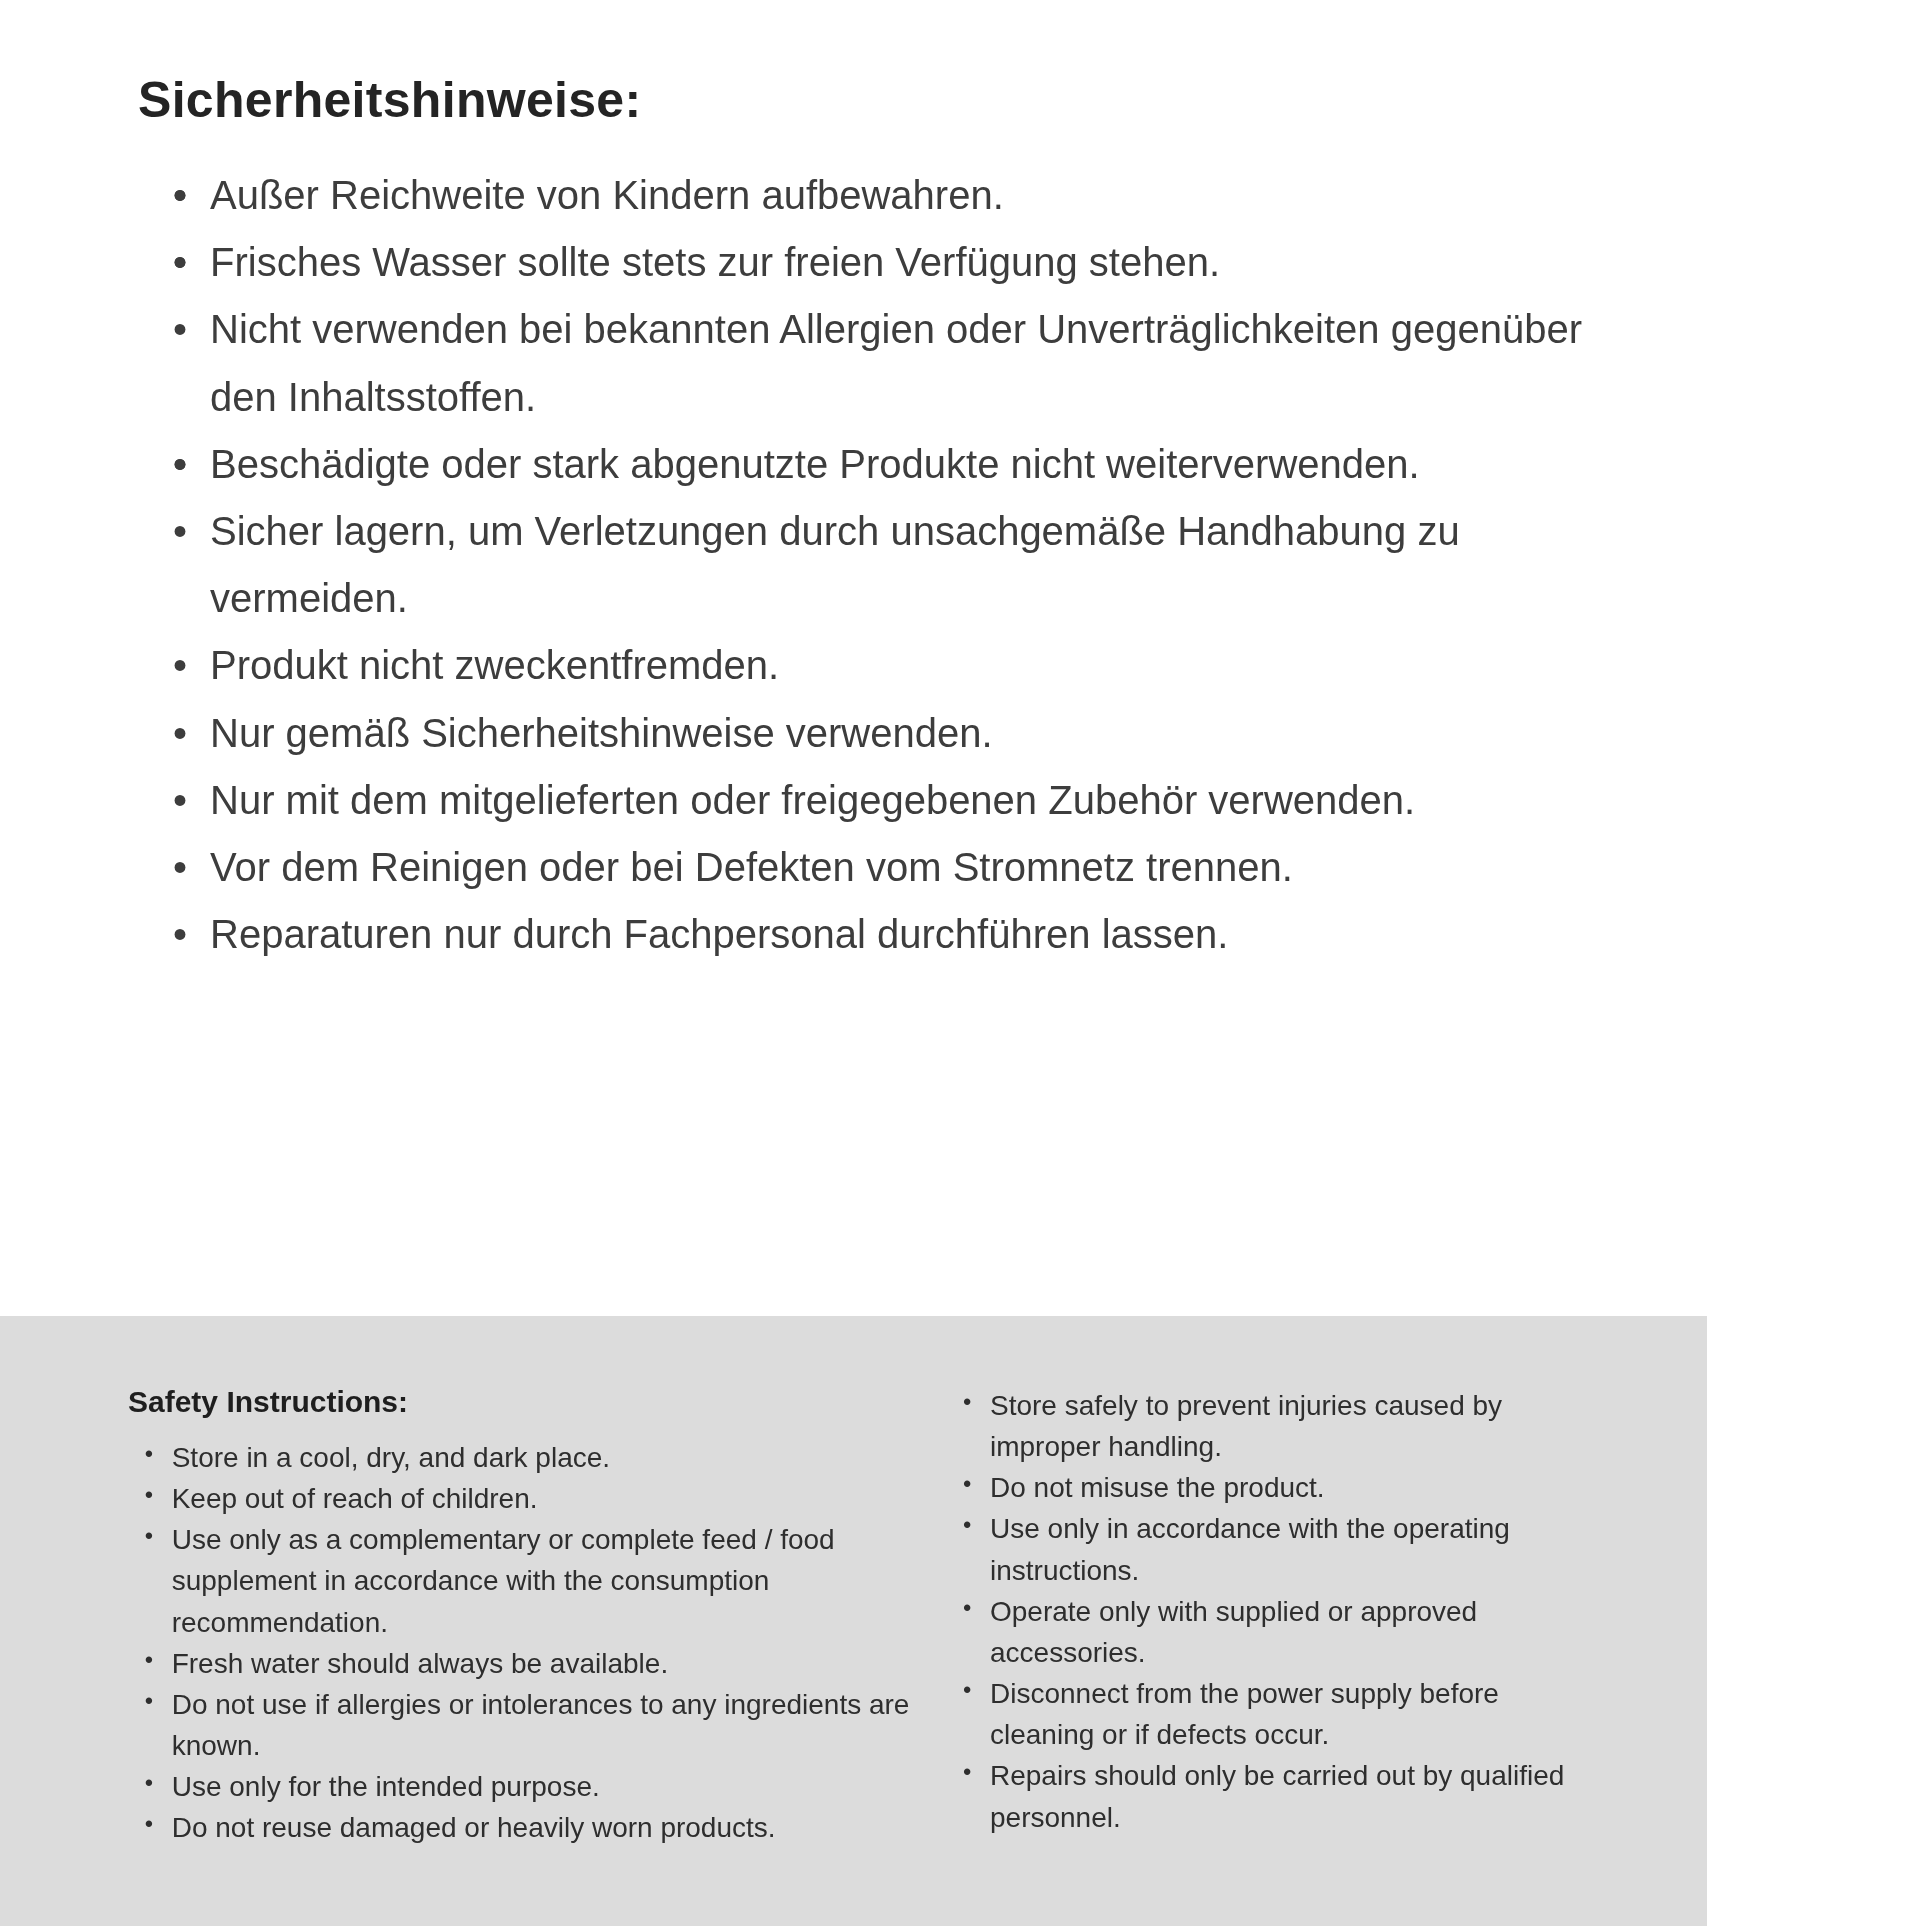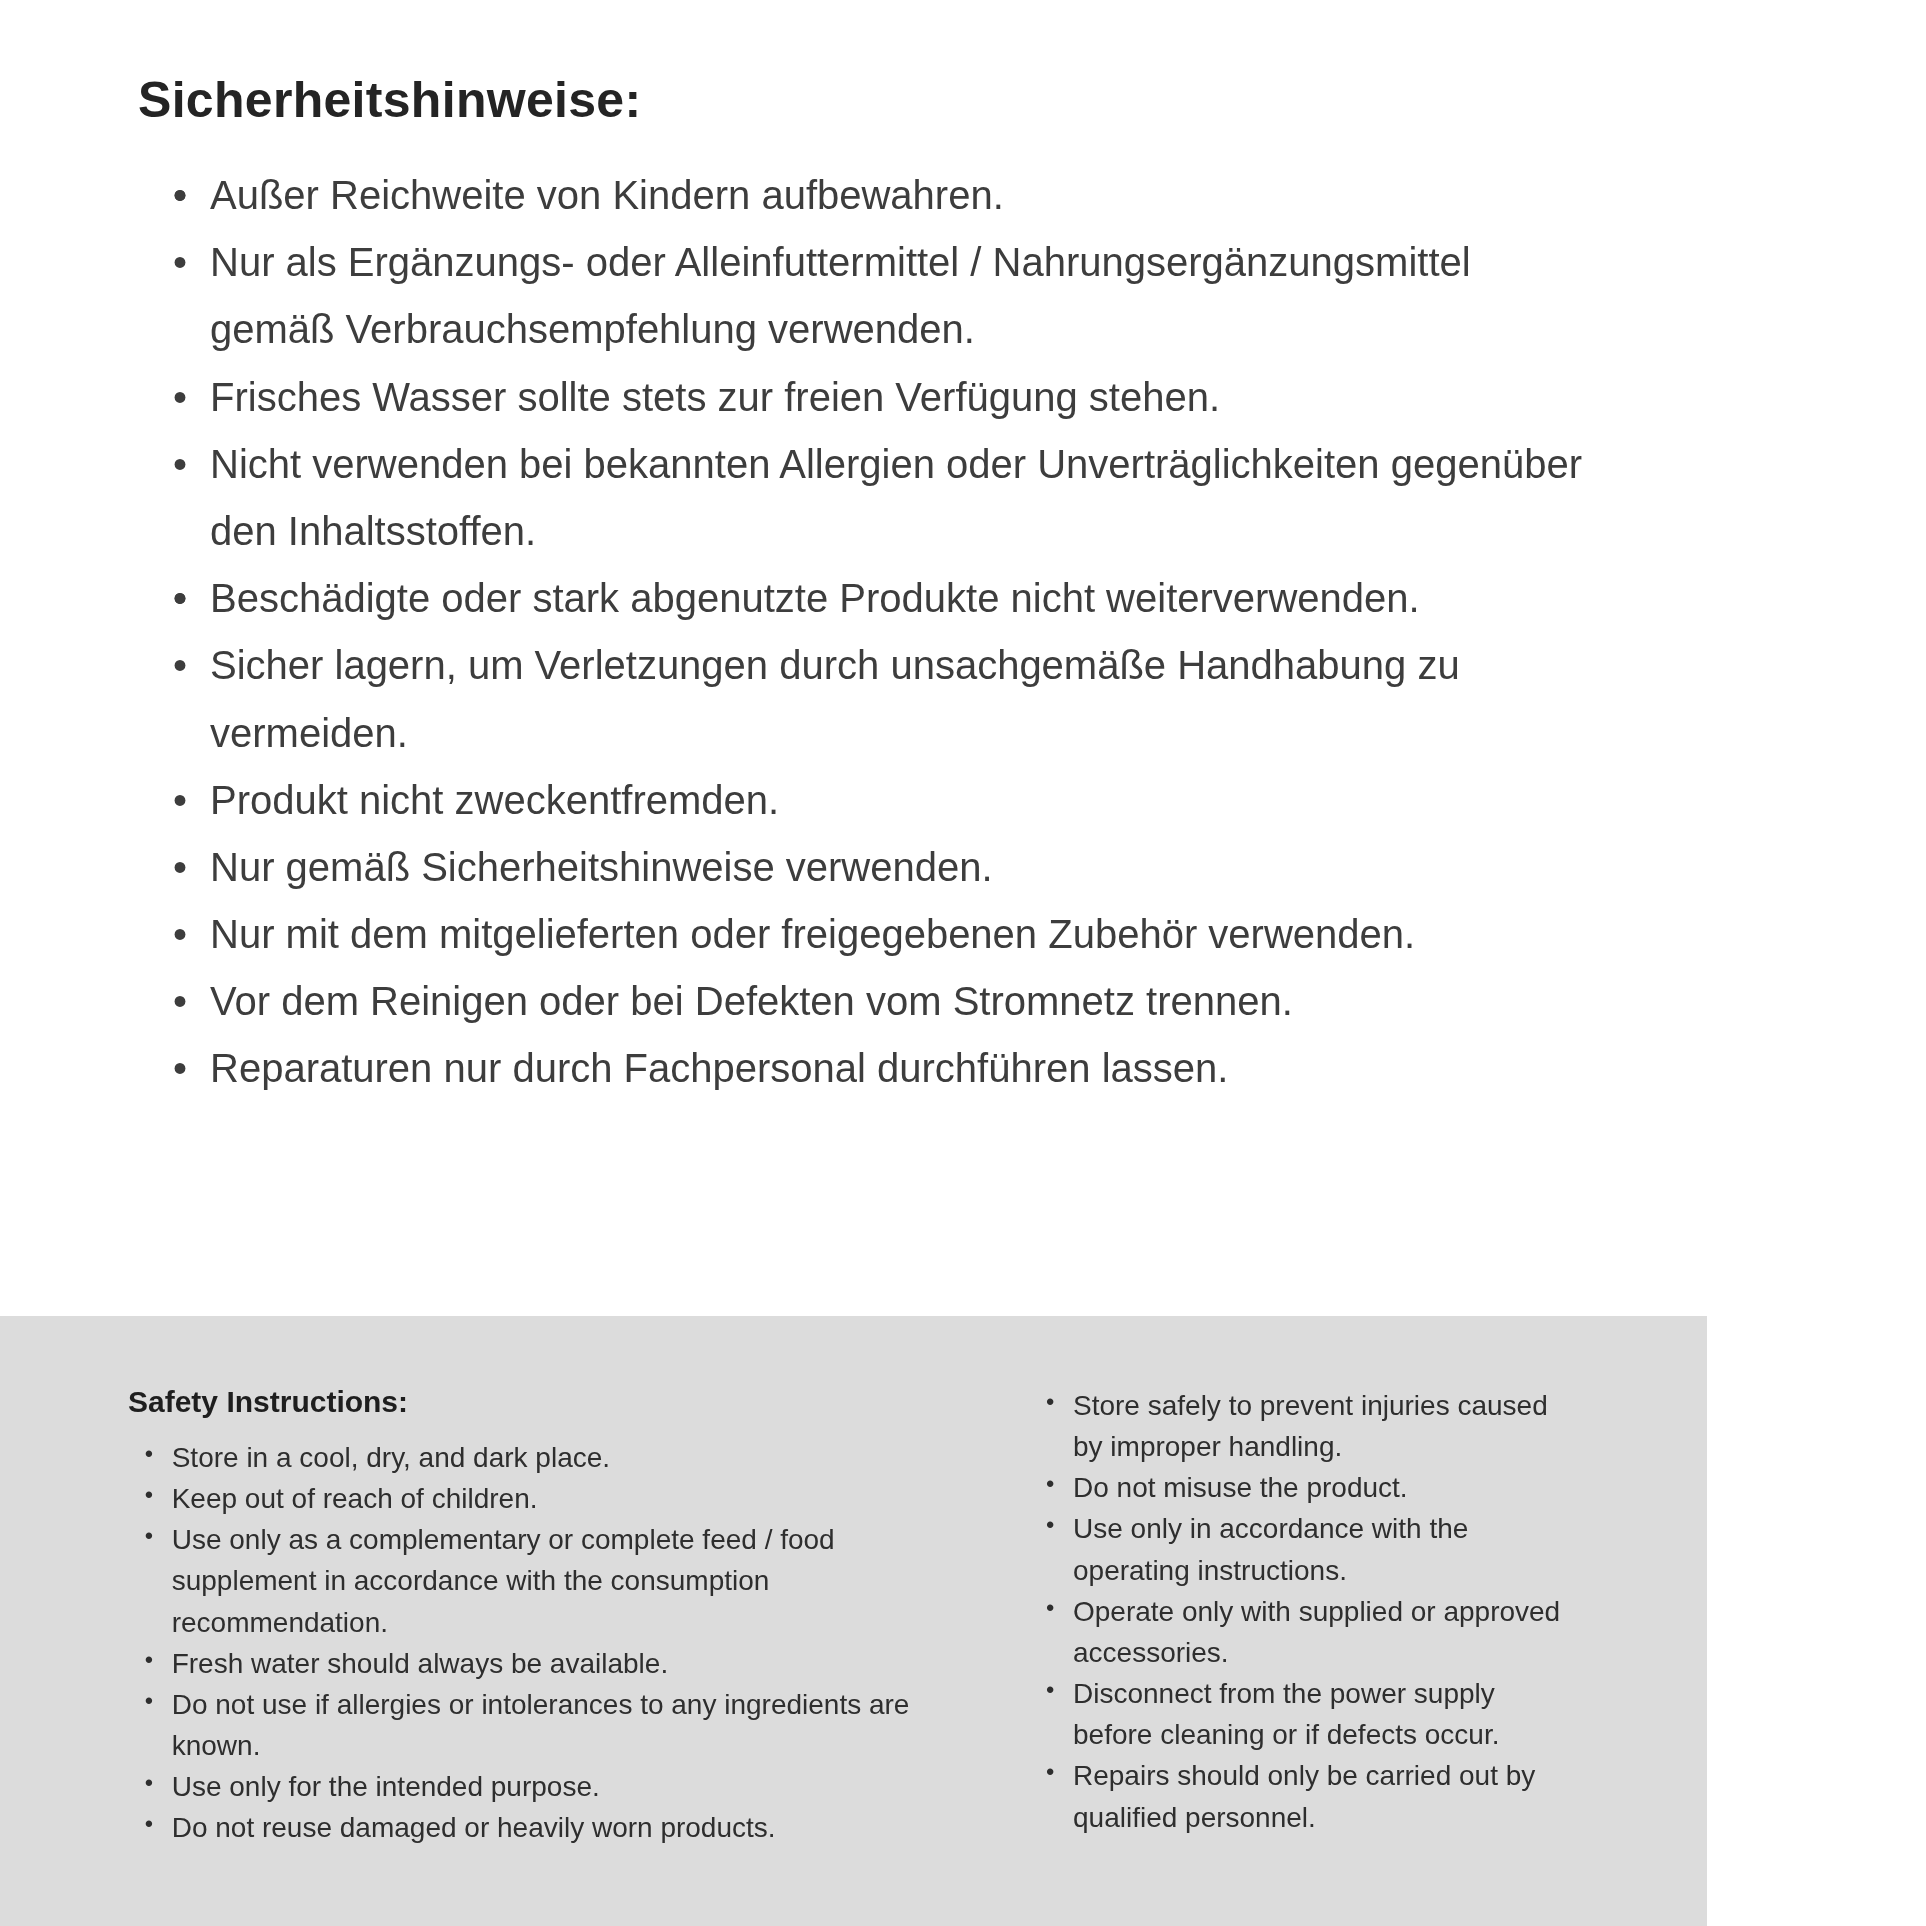--- a/index.html
+++ b/index.html
@@ -48,21 +48,20 @@
     top: 0;
     color: #3d3d3d;
   }
 
   
   .en-section {
     flex: 1 1 auto;
     background: #dcdcdc;
     padding: 69px 128px 38px 128px;
     display: flex;
-    gap: 83px;
     align-items: flex-start;
   }
   .en-col-left  { flex: 0 0 835px; }
   .en-col-right { flex: 1 1 auto; }
   .en-heading {
     font-size: 30px;
     font-weight: 700;
     color: #1e1e1e;
     margin: 0 0 18px 0;
   }
@@ -101,21 +100,20 @@
           <span class="bullet">•</span>
         </li>
 
         <li>
           <span class="bullet">•</span>
           <span>Außer Reichweite von Kindern aufbewahren.</span>
         </li>
 
         <li>
           <span class="bullet">•</span>
-          <span>Nur als Ergänzungs- oder Alleinfuttermittel / Nahrungsergänzungsmittel gemäß Verbrauchsempfehlung verwenden.</span>
         </li>
 
         <li>
           <span class="bullet">•</span>
           <span>Frisches Wasser sollte stets zur freien Verfügung stehen.</span>
         </li>
 
         <li>
           <span class="bullet">•</span>
           <span>Nicht verwenden bei bekannten Allergien oder Unverträglichkeiten gegenüber den Inhaltsstoffen.</span>

